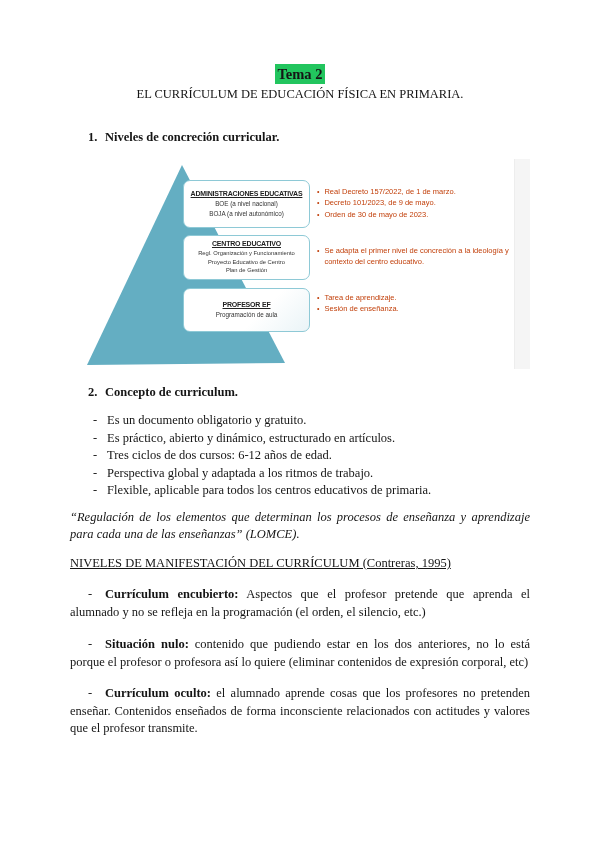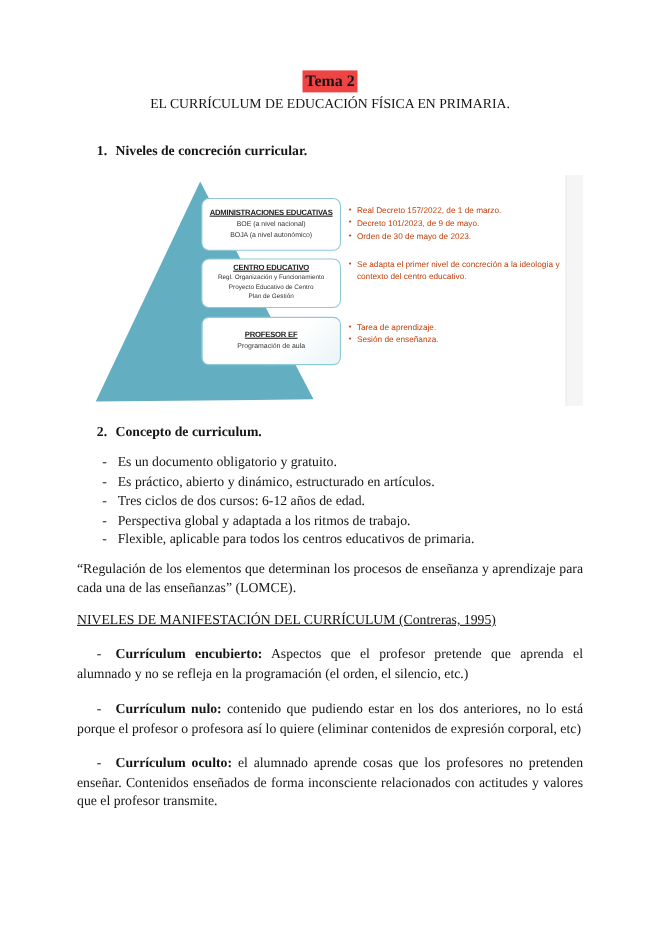--- a/index.html
+++ b/index.html
@@ -6,21 +6,21 @@
   .page {
     position:relative; width:600px; height:848px; overflow:hidden;
     background:#ffffff; font-family:"Liberation Serif", serif; color:#151515;
   }
   .doc { position:absolute; left:70px; top:0; width:460px; }
 
   
   .header { text-align:center; padding-top:64px; }
   .title {
     display:inline-block; font-size:14.5px; font-weight:bold;
-    background:#ef4444; padding:0 3px; line-height:20px;
+    background:#22c55e; padding:0 3px; line-height:20px;
   }
   .subtitle { font-size:12.5px; margin-top:2px; line-height:17px; }
 
   
   .sec-heading { font-size:12.5px; font-weight:bold; line-height:17px; padding-left:18px; }
   .sec-heading .num { display:inline-block; width:17px; }
   .sec1 { margin-top:26px; }
   .sec2 { margin-top:15px; }
 
   
@@ -39,32 +39,32 @@
   }
   .box-1 { top:21px; height:48px; }
   .box-2 { top:76px; height:45px; }
   .box-3 { top:129px; height:44px; background:linear-gradient(135deg,#ffffff 60%,#eaf4f7 100%); }
   .box-title { font-size:7px; font-weight:bold; text-decoration:underline; color:#222; letter-spacing:-0.2px; margin-bottom:2px; white-space:nowrap; }
   .box-line { font-size:6.3px; color:#333; line-height:1.55; white-space:nowrap; }
   .box-line.small { font-size:5.8px; }
 
   .bullet-group { position:absolute; left:232px; width:212px; color:#c2410c; }
   .bg-1 { top:27px; }
-  .bg-2 { top:76px; width:200px; }
+  .bg-2 { top:86px; width:200px; }
   .bg-3 { top:133px; }
   .bullet-row { display:flex; gap:5px; font-size:7.5px; line-height:1.5; }
   .bullet-marker { font-size:7px; line-height:1.6; }
 
   
   .dash-list { margin-top:11px; }
   .dash-item { position:relative; padding-left:37px; font-size:12.5px; line-height:17.5px; }
   .dash-item .dash { position:absolute; left:23px; }
 
   
-  .quote { margin-top:9px; font-size:12.5px; line-height:17px; text-align:justify; }
+  .quote { margin-top:9px; font-size:12.5px; line-height:17px; text-align:justify;font-style:italic; }
 
   
   .manifest-heading { margin-top:12px; font-size:12.5px; line-height:17px; text-decoration:underline; }
 
   
   .def-item { font-size:12.5px; line-height:17.5px; text-align:justify; text-indent:18px; }
   .def-item .def-dash { display:inline-block; width:17px; text-indent:0; }
   .def-item .term { font-weight:bold; }
   .def-1 { margin-top:18px; }
   .def-2 { margin-top:14px; }
@@ -177,21 +177,21 @@
     <p class="quote">“Regulación de los elementos que determinan los procesos de enseñanza y aprendizaje para cada una de las enseñanzas” (LOMCE).</p>
 
     <div class="manifest-heading">NIVELES DE MANIFESTACIÓN DEL CURRÍCULUM (Contreras, 1995)</div>
 
 
     <p class="def-item def-2">
       <span class="def-dash">-</span><span class="term">Currículum encubierto:</span> <span>Aspectos que el profesor pretende que aprenda el alumnado y no se refleja en la programación (el orden, el silencio, etc.)</span>
     </p>
 
     <p class="def-item def-3">
-      <span class="def-dash">-</span><span class="term">Currículum nulo:</span> <span>contenido que pudiendo estar en los dos anteriores, no lo está porque el profesor o profesora así lo quiere (eliminar contenidos de expresión corporal, etc)</span>
+      <span class="def-dash">-</span><span class="term">Situación nulo:</span> <span>contenido que pudiendo estar en los dos anteriores, no lo está porque el profesor o profesora así lo quiere (eliminar contenidos de expresión corporal, etc)</span>
     </p>
 
     <p class="def-item def-4">
       <span class="def-dash">-</span><span class="term">Currículum oculto:</span> <span>el alumnado aprende cosas que los profesores no pretenden enseñar. Contenidos enseñados de forma inconsciente relacionados con actitudes  y valores que el profesor transmite.</span>
     </p>
 
   </div>
 </div>
 
 </body></html>

